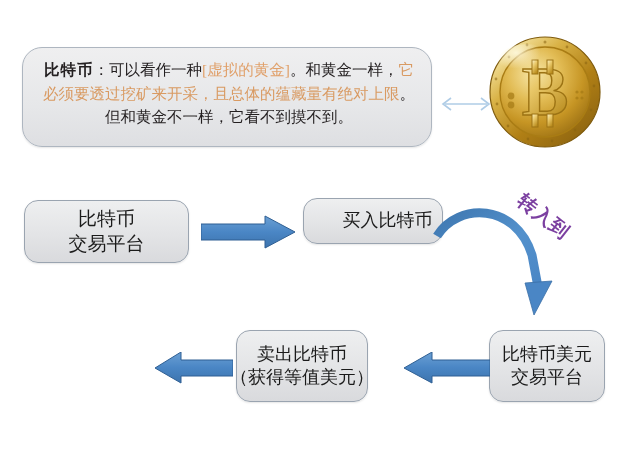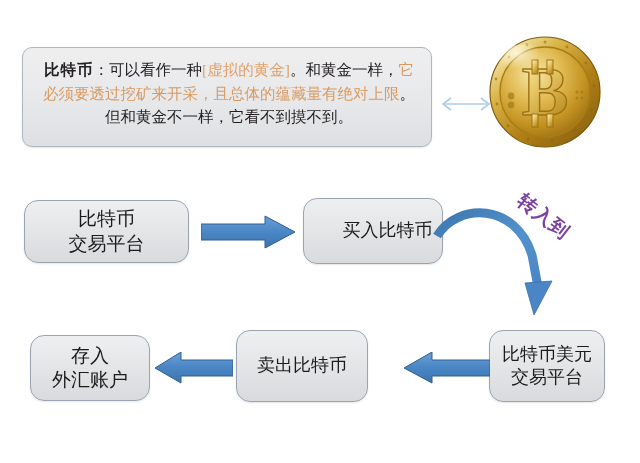--- a/index.html
+++ b/index.html
@@ -35,21 +35,21 @@
     box-shadow: 0 1px 2px rgba(0,0,0,0.10);
   }
   .rbox .ln { display: block; white-space: nowrap; }
 
   
   #desc-box {
     left: 22px;
     top: 47px;
     width: 410px;
     height: 100px;
-    border-radius: 10px;
+    border-radius: 20px;
     border: 1.4px solid #aeb6c0;
     background: linear-gradient(180deg, #efeff0 0%, #e6e7e9 60%, #dedfe2 100%);
     padding: 1px 12px 8px 16px;
     justify-content: center;
     align-items: flex-start;
   }
   #desc-text {
     font-size: 15.5px;
     line-height: 1.52;
     text-align: center;
@@ -58,21 +58,21 @@
   }
   #desc-text .term {
     font-weight: bold;
     letter-spacing: 1px;
   }
   #desc-text .hl { color: #e0a06a; }
   #desc-text .warm { color: #d99a62; }
 
   
   #node-exchange      { left: 24px;  top: 200px; width: 165px; height: 63px; font-size: 19px; }
-  #node-buy           { left: 303px; top: 198px; width: 140px; height: 66px; font-size: 18px; padding-left: 29px; }
+  #node-buy           { left: 303px; top: 198px; width: 140px; height: 46px; font-size: 18px; padding-left: 29px; }
   #node-usd-exchange  { left: 489px; top: 330px; width: 116px; height: 72px; font-size: 18px; }
   #node-sell          { left: 236px; top: 330px; width: 132px; height: 72px; font-size: 18px; }
   #node-deposit       { left: 30px;  top: 335px; width: 120px; height: 66px; font-size: 19px; }
 
   
   .blockarrow { position: absolute; }
 
   
   #label-transfer {
     position: absolute;
@@ -192,26 +192,23 @@
     <span class="ln">买入比特币</span>
   </div>
 
   <div class="rbox" id="node-usd-exchange">
     <span class="ln">比特币美元</span>
     <span class="ln">交易平台</span>
   </div>
 
   <div class="rbox" id="node-sell">
     <span class="ln">卖出比特币</span>
-  </div>
-
-  <div class="rbox" id="node-deposit">
-    <span class="ln">存入</span>
-    <span class="ln">外汇账户</span>
-  </div>
+    <span class="ln">（获得等值美元）</span>
+  </div>
+
 
   <svg class="blockarrow" style="left:201px; top:215px;" width="96" height="34">
     <defs>
       <linearGradient id="arrG1" x1="0%" y1="0%" x2="0%" y2="100%">
         <stop offset="0%" stop-color="#6BA0D4"></stop>
         <stop offset="50%" stop-color="#4A86C5"></stop>
         <stop offset="100%" stop-color="#3D74AE"></stop>
       </linearGradient>
     </defs>
     <polygon points="0,9 64,9 64,1 94,17 64,33 64,25 0,25" fill="url(#arrG1)" stroke="#2F5F93" stroke-width="1"></polygon>

